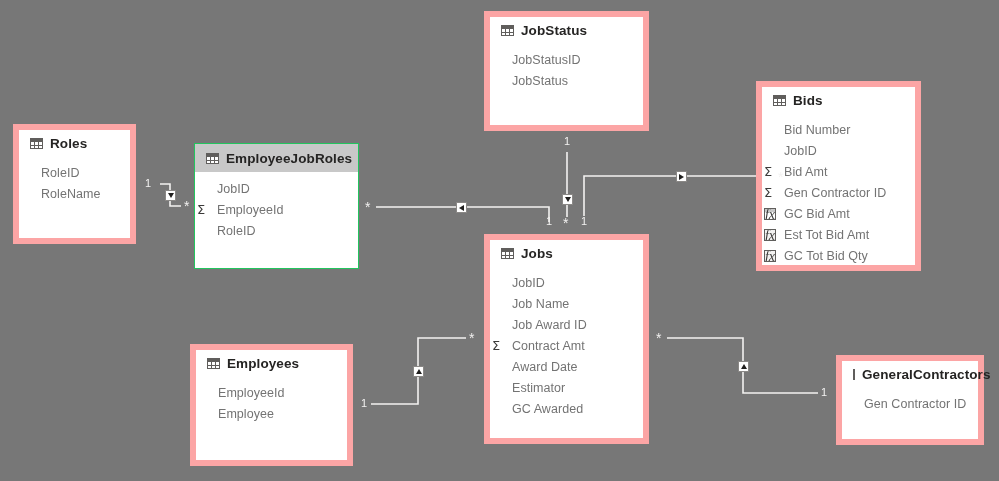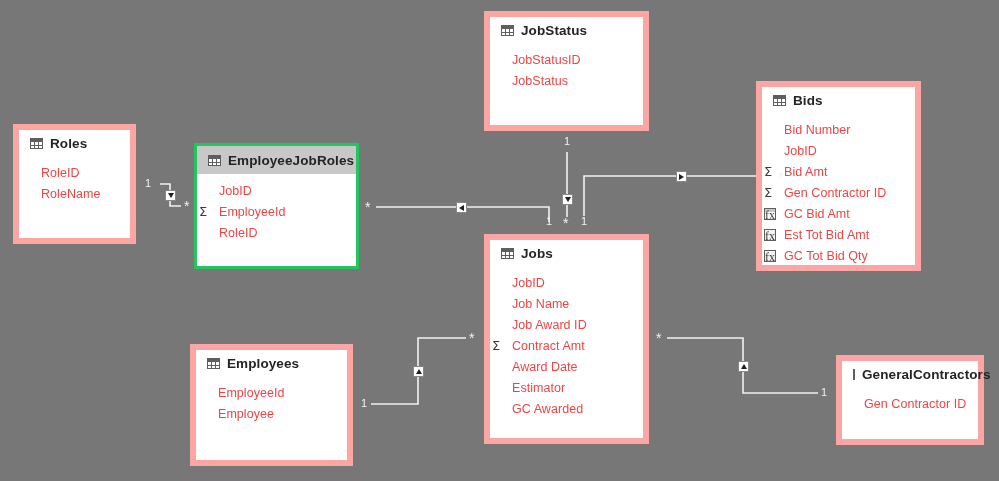--- a/index.html
+++ b/index.html
@@ -17,21 +17,21 @@
   }
 
   
   .table-card {
     position: absolute;
     background: #ffffff;
     box-sizing: border-box;
     border: 6px solid #fca5a5;
   }
   .table-card.selected {
-    border: 3px solid #22c55e;
+    border: 1px solid #22c55e;
   }
   .table-header {
     display: flex;
     align-items: center;
     height: 26px;
     padding: 0 0 0 11px;
     box-sizing: border-box;
   }
   .table-card.selected .table-header {
     background: #c8c8c8;
@@ -51,21 +51,21 @@
   .field-row {
     display: flex;
     align-items: center;
     height: 21px;
     padding-left: 22px;
     box-sizing: border-box;
     white-space: nowrap;
   }
   .field-name {
     font-size: 12.5px;
-    color: #ef4444;
+    color: #737373;
     letter-spacing: 0.05px;
   }
   .field-icon {
     width: 17px;
     min-width: 17px;
     display: inline-flex;
     align-items: center;
     justify-content: flex-start;
     margin-left: -20px;
     margin-right: 3px;
@@ -100,21 +100,22 @@
     height: 12px;
     box-sizing: border-box;
     border: 1px solid #605e5c;
     background: #f3f2f1;
     display: inline-flex;
     align-items: center;
     justify-content: center;
     overflow: hidden;
   }
   .fx-box span {
-    font-size: 12px;
+    font-size: 14px;
+    font-style: italic;
     font-family: "Liberation Serif", serif;
     color: #3b3a39;
     line-height: 1;
     transform: translateY(0.5px);
   }
   .fx-box.tbl-measure {
     background:
       linear-gradient(to bottom, #c8c8c8 0, #c8c8c8 3px, #ffffff 3px);
   }
 

